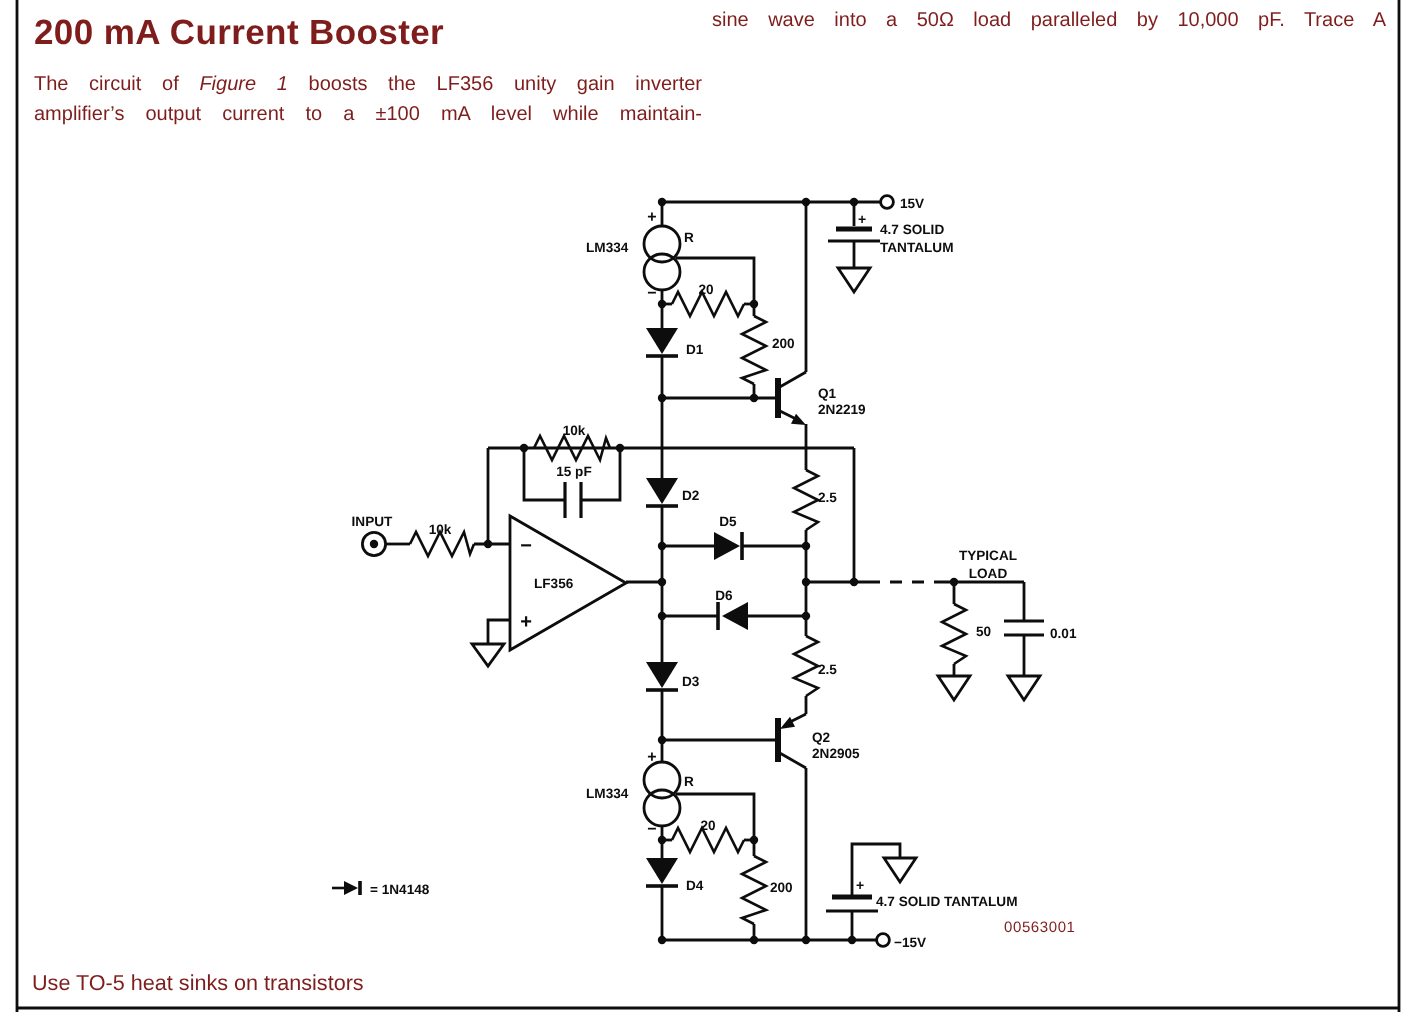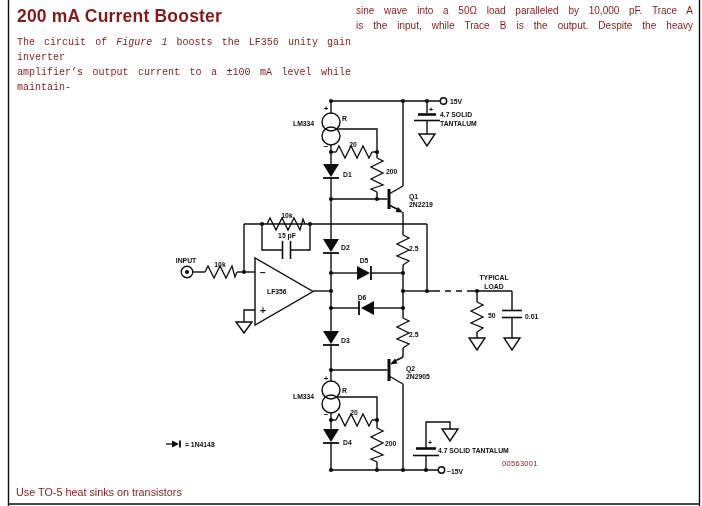--- a/index.html
+++ b/index.html
@@ -1,21 +1,21 @@
 <!DOCTYPE html>
 <html><head>
 <meta charset="utf-8">
 <style>
   html,body{margin:0;padding:0;background:#e8e8e8;}
   .page{position:relative;width:702px;height:506px;background:#ffffff;overflow:hidden;
         font-family:"Liberation Sans",sans-serif;color:#7f1d1d;}
   .abs{position:absolute;}
   .title{left:17px;top:6px;font-size:17.5px;font-weight:bold;letter-spacing:0.2px;white-space:nowrap;}
   .para{font-size:10px;line-height:15px;}
-  .left-para{left:17px;top:35px;width:334px;font-family:Liberation Mono, monospace;}
+  .left-para{left:17px;top:35px;width:334px;}
   .right-para{left:356px;top:3px;width:337px;}
   .jline{text-align:justify;text-align-last:justify;}
   .lastline{text-align-last:left;}
   .footnote{left:16px;top:486px;font-size:10.8px;}
   .figcode{left:502px;top:459px;font-size:7.5px;letter-spacing:0.3px;}
   svg{position:absolute;left:0;top:0;}
   svg text{font-family:"Liberation Sans",sans-serif;font-weight:bold;font-size:6.8px;fill:#0d0d0d;}
   svg text.big{font-size:10px;}
   svg text.med{font-size:8px;}
   svg text.plus{font-size:7px;}
@@ -35,21 +35,20 @@
 
   <div class="abs title">200 mA Current Booster</div>
 
   <div class="abs para left-para">
     <div class="jline"><span>The circuit of </span><i>Figure 1</i><span> boosts the LF356 unity gain inverter</span></div>
     <div class="jline">amplifier’s output current to a ±100 mA level while maintain-</div>
   </div>
 
   <div class="abs para right-para">
     <div class="jline">sine wave into a 50Ω load paralleled by 10,000 pF. Trace A</div>
-    <div class="jline">is the input, while Trace B is the output. Despite the heavy</div>
   </div>
 
   <div class="abs footnote">Use TO-5 heat sinks on transistors</div>
   <div class="abs figcode">00563001</div>
 
   <svg width="702" height="506" viewBox="0 0 702 506">
 
     <g>
       <line class="wire" x1="8.5" y1="0" x2="8.5" y2="506"></line>
       <line class="wire" x1="699.5" y1="0" x2="699.5" y2="506"></line>

